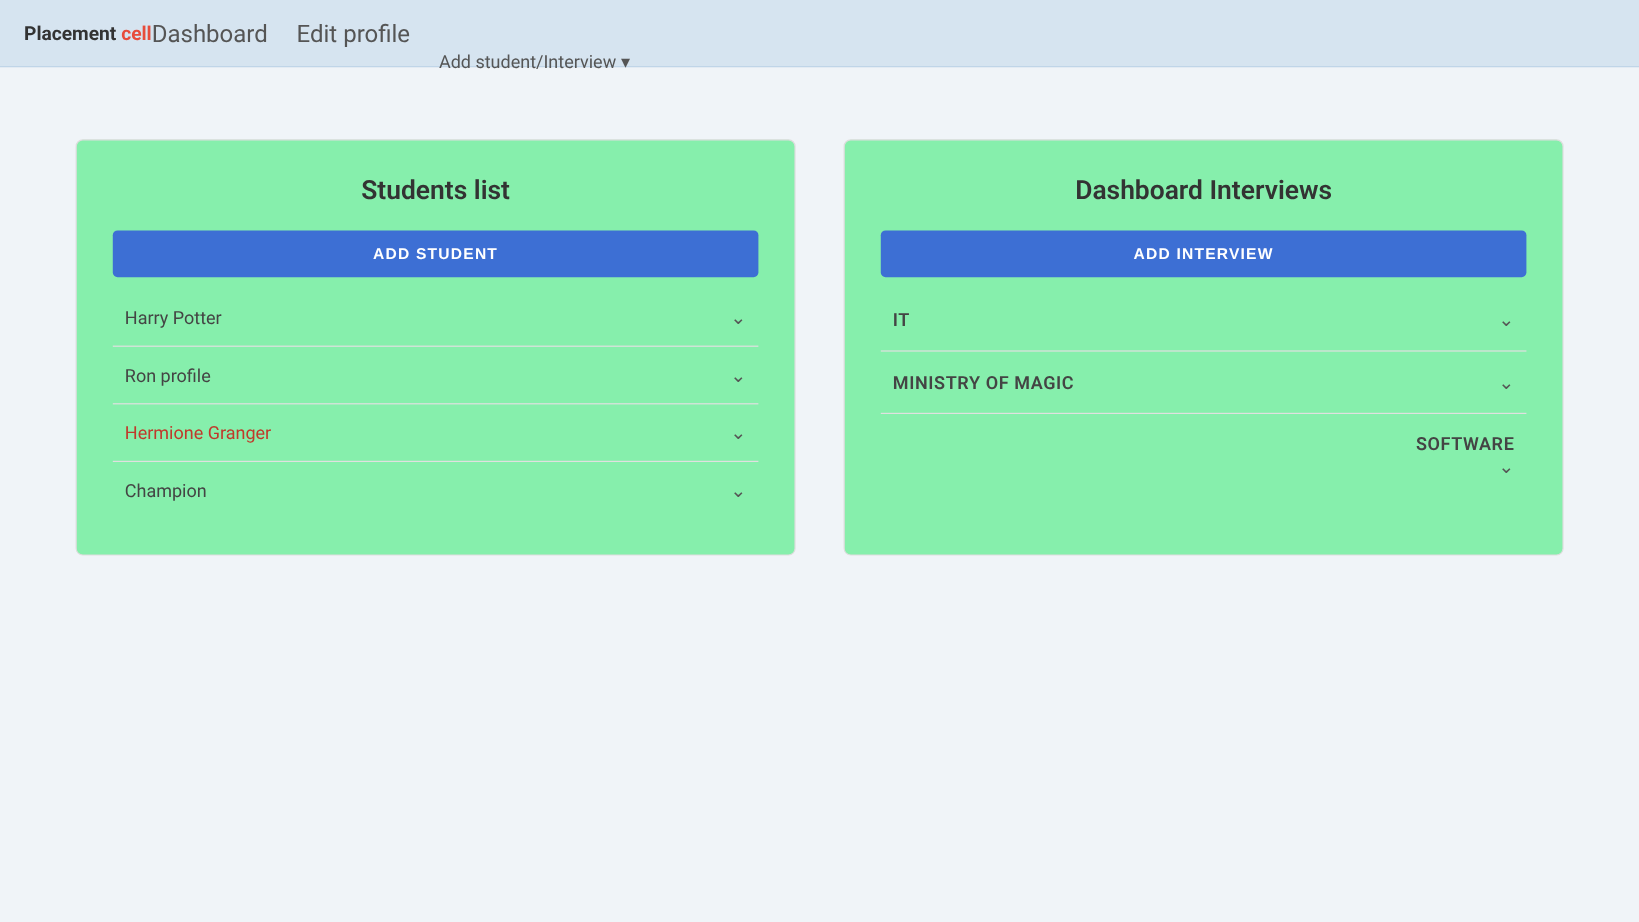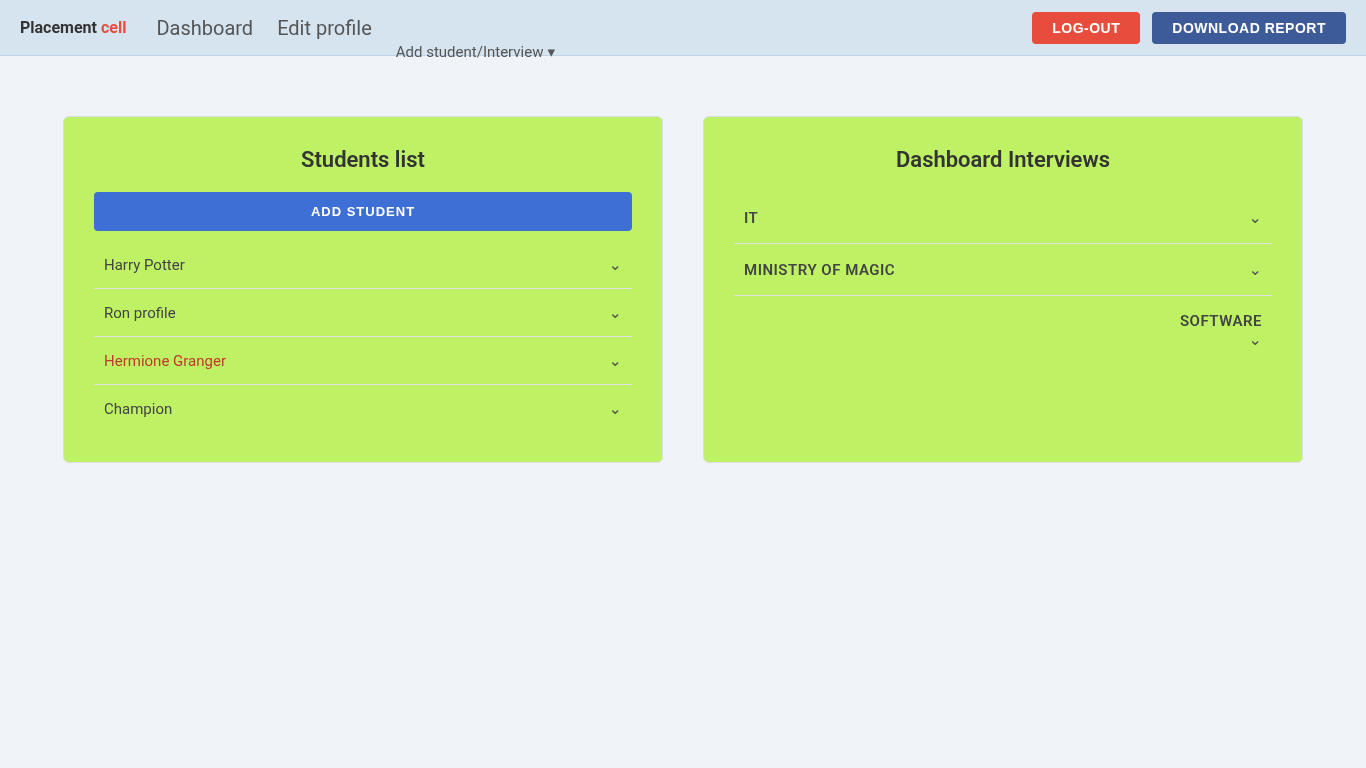--- a/index.html
+++ b/index.html
@@ -22,21 +22,20 @@
       align-items: center;
       padding: 0 20px;
       height: 56px;
       border-bottom: 1px solid #c0d5e8;
     }
 
     .navbar-brand {
       font-weight: 700;
       font-size: 16px;
       color: #222;
-      margin-right: 30px;
       text-decoration: none;
     }
 
     .navbar-brand span {
       color: #e74c3c;
     }
 
     .nav-links {
       display: flex;
       align-items: center;
@@ -94,21 +93,21 @@
     
     .main-content {
       padding: 60px 40px 40px 40px;
       display: flex;
       gap: 40px;
       justify-content: center;
     }
 
     
     .card {
-      background: #bef264;
+      background: #86efac;
       border: 1px solid #ddd;
       border-radius: 6px;
       padding: 30px;
       width: 600px;
       min-height: 340px;
     }
 
     .card-title {
       text-align: center;
       font-size: 22px;
@@ -190,24 +189,20 @@
     <span style="color:#333">Placement </span><span style="color:#e74c3c">cell</span>
   </a>
   <div class="nav-links">
     <a class="nav-link">Dashboard</a>
     <a class="nav-link">Edit profile</a>
     <div class="nav-dropdown">
       <span>Add student/Interview</span>
       <span>▾</span>
     </div>
   </div>
-  <div class="nav-buttons">
-    <button class="btn-logout">LOG-OUT</button>
-    <button class="btn-download">DOWNLOAD REPORT</button>
-  </div>
 </nav>
 
 <div class="main-content">
 
   <div class="card">
     <h2 class="card-title">Students list</h2>
     <button class="btn-add">ADD STUDENT</button>
 
     <div>
       <div class="list-item">
@@ -224,20 +219,21 @@
       </div>
       <div class="list-item">
         <span class="list-item-name">Champion</span>
         <span class="chevron-icon">⌄</span>
       </div>
     </div>
   </div>
 
   <div class="card">
     <h2 class="card-title">Dashboard Interviews</h2>
+    <button class="btn-add">ADD INTERVIEW</button>
 
     <div>
       <div class="interview-item">
         <span class="interview-item-name">IT</span>
         <span class="chevron-icon">⌄</span>
       </div>
       <div class="interview-item">
         <span class="interview-item-name">MINISTRY OF MAGIC</span>
         <span class="chevron-icon">⌄</span>
       </div>

